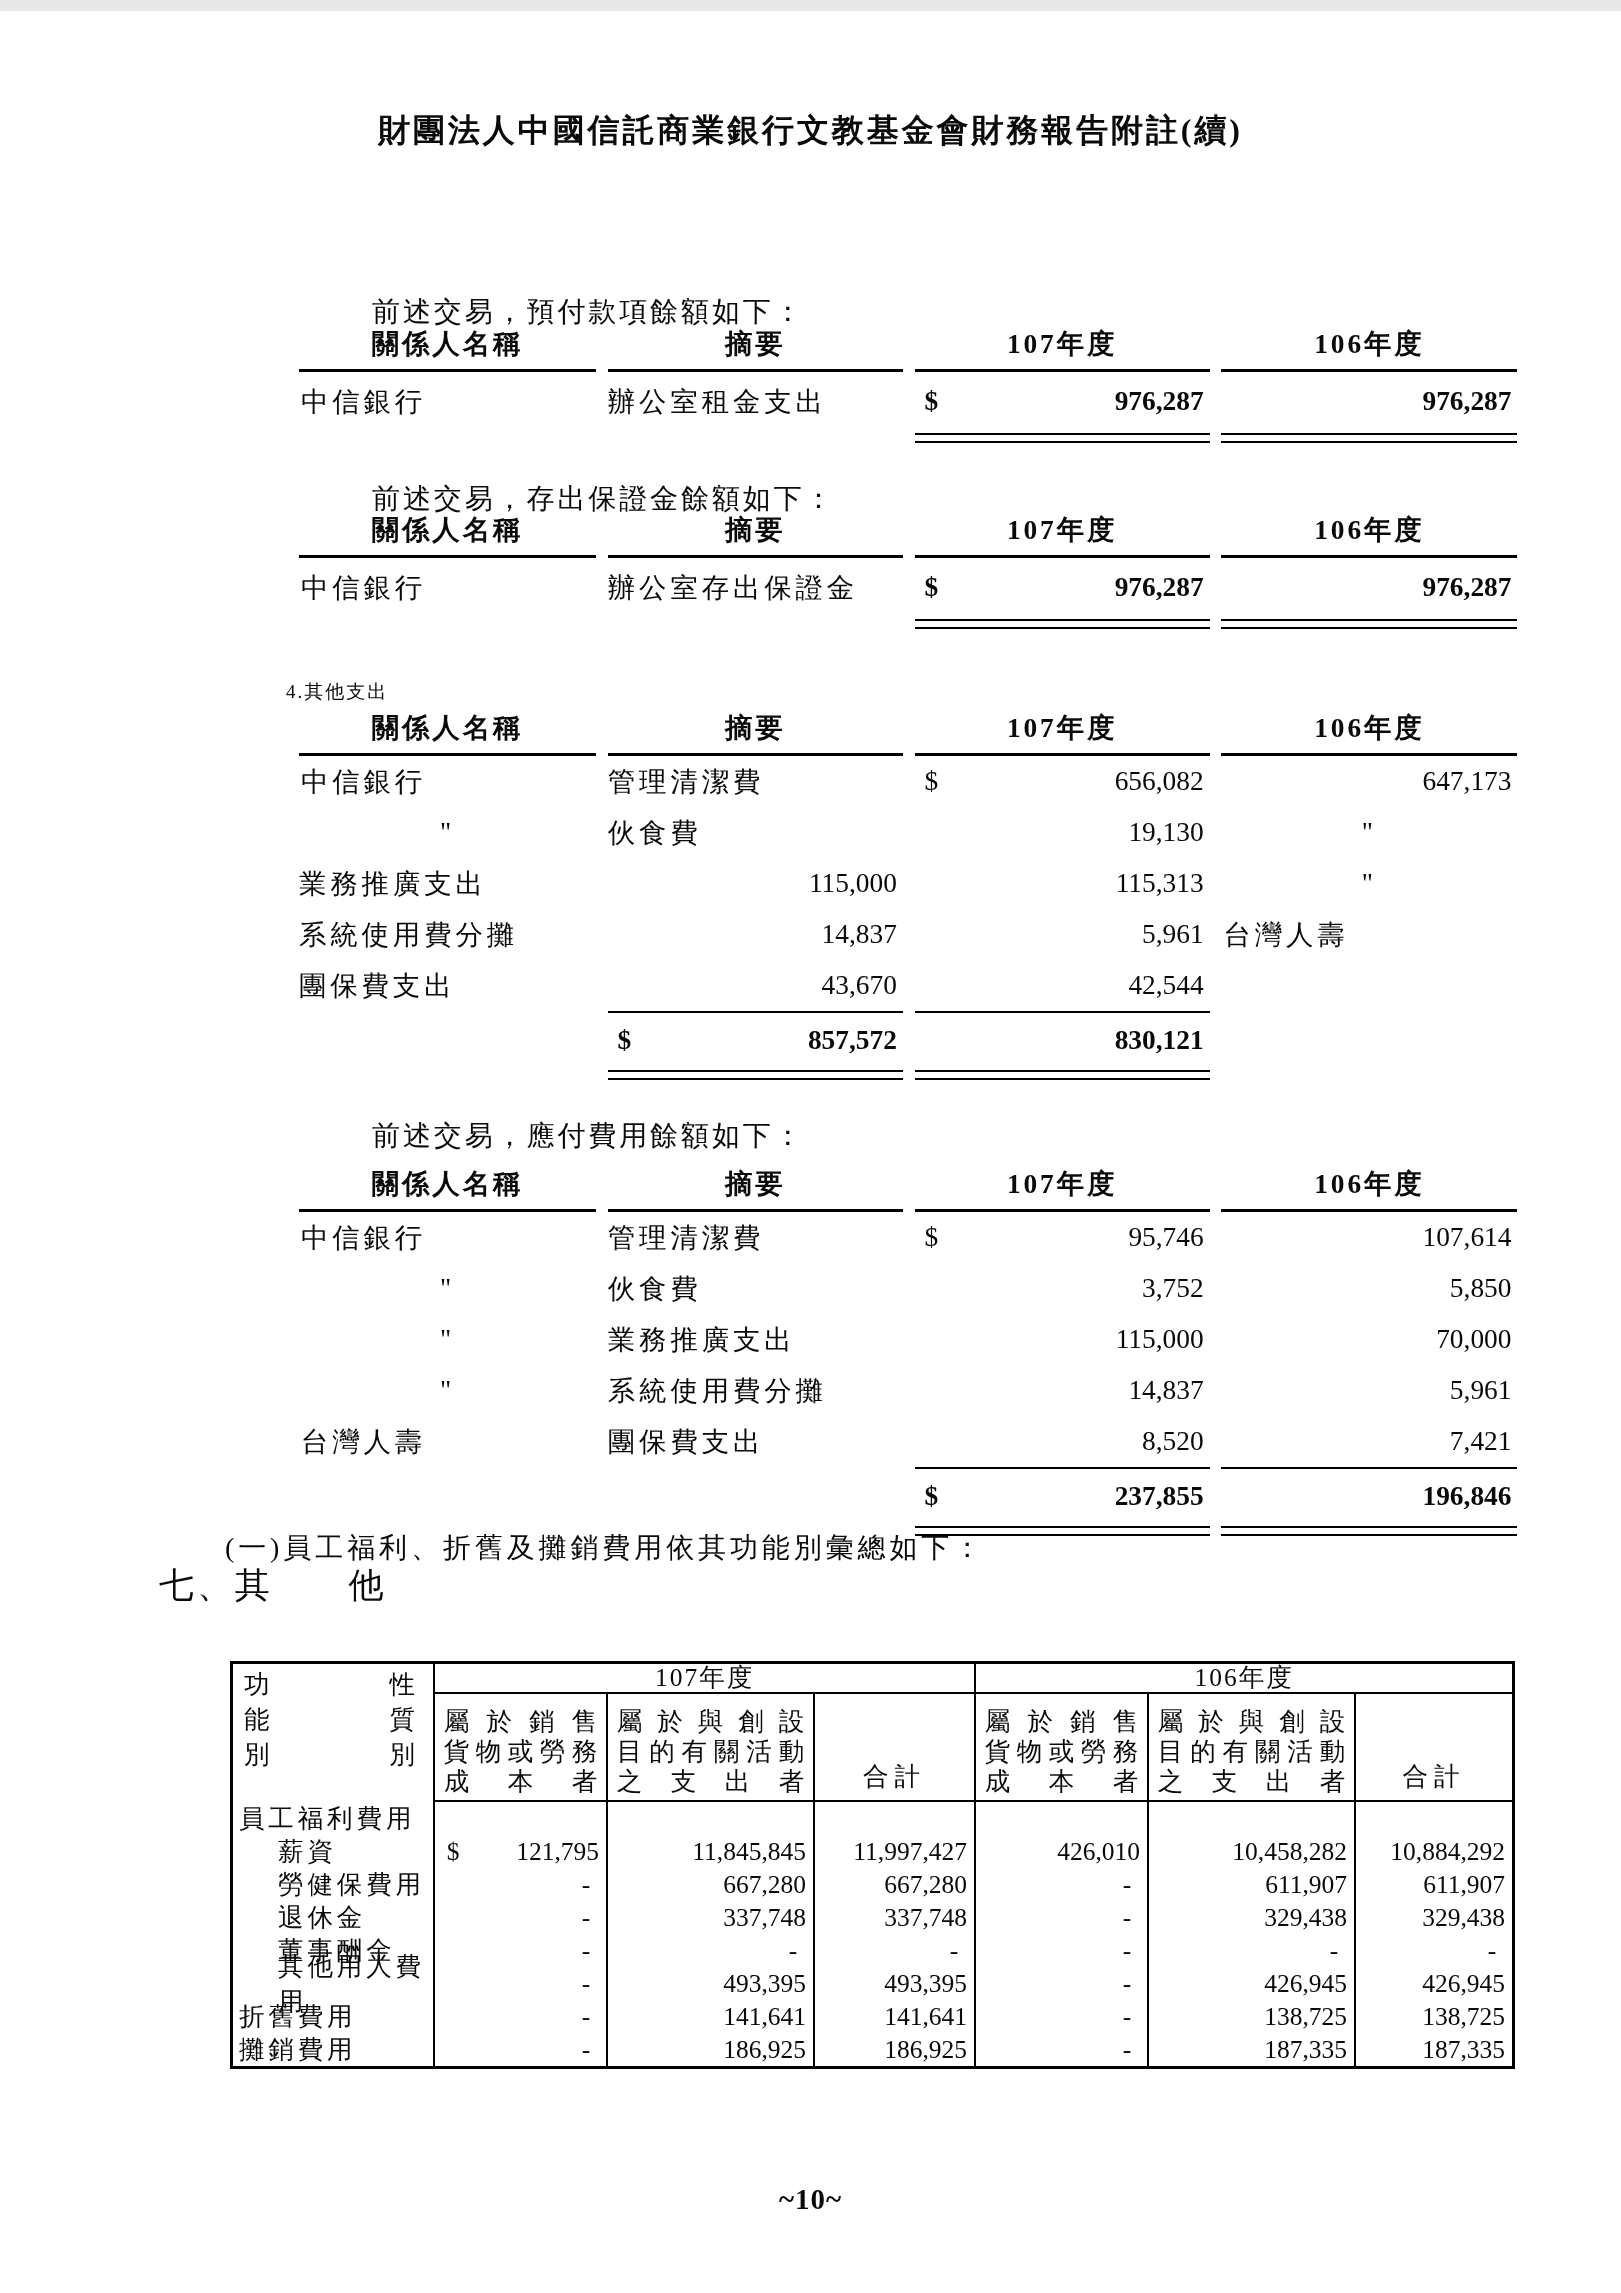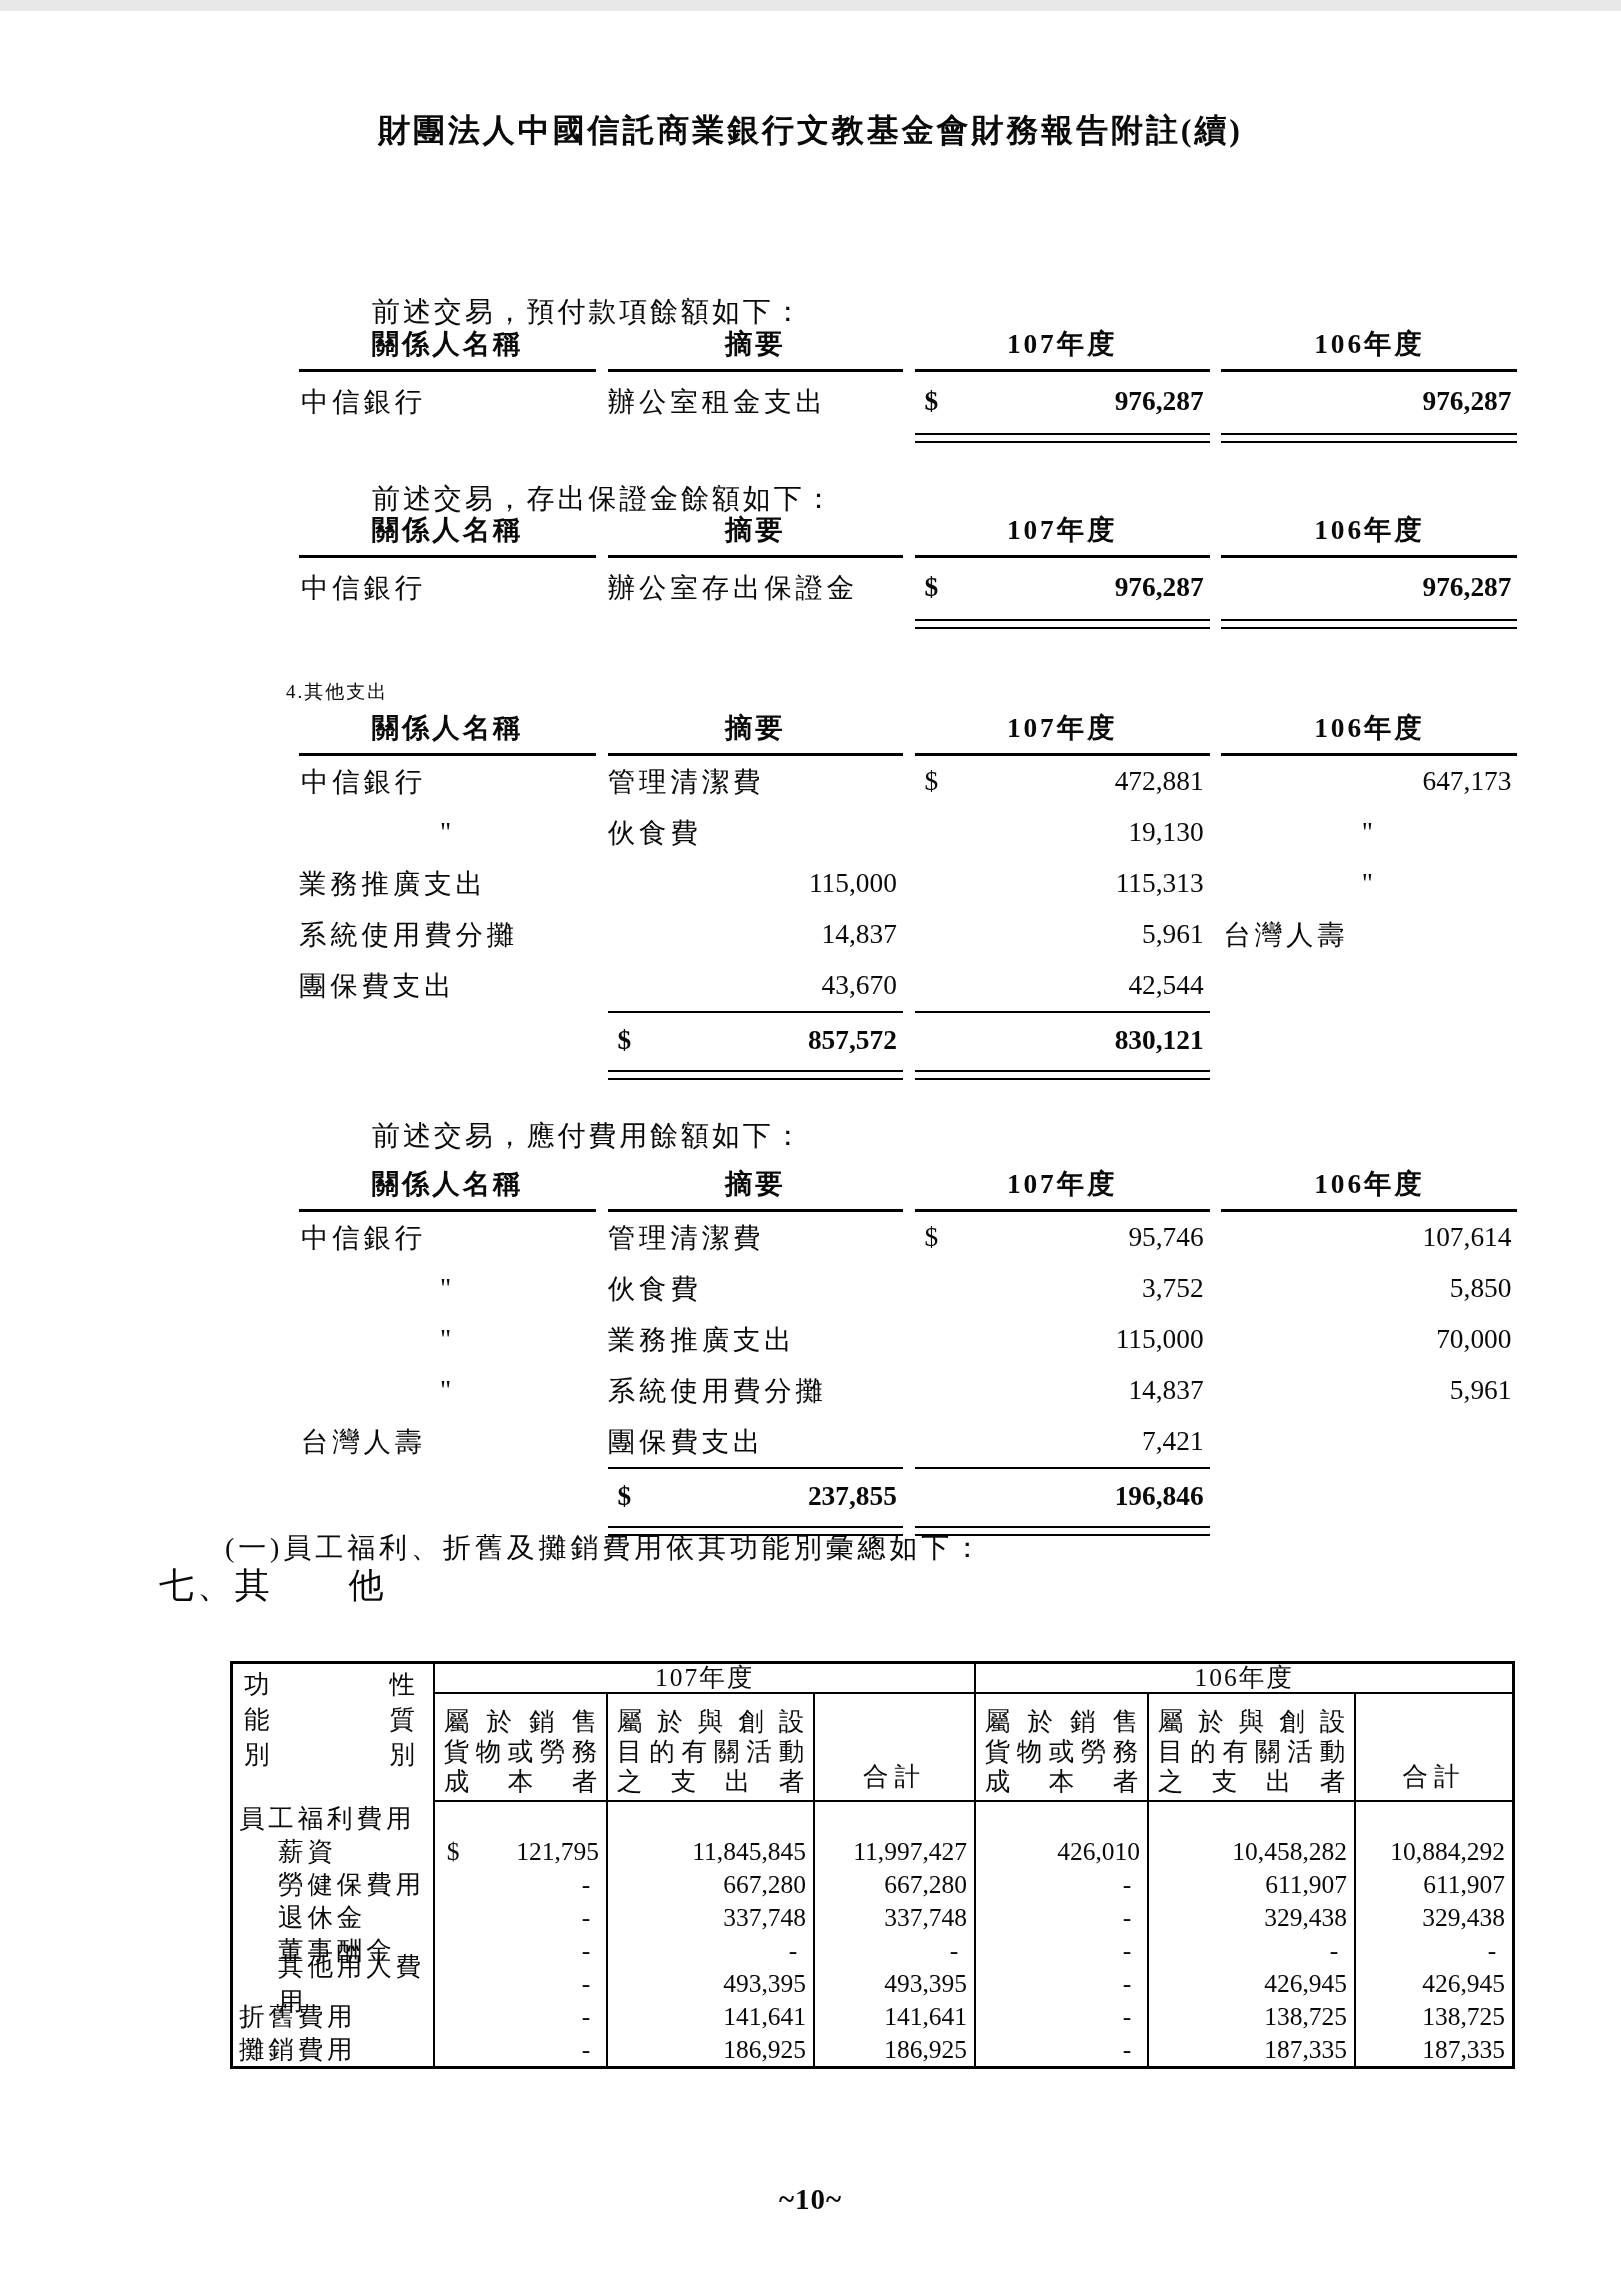--- a/index.html
+++ b/index.html
@@ -172,21 +172,21 @@
   <div class="t" style="top:701px;grid-template-rows:44px 51px 51px 51px 51px 51px 57px 13.7px;">
     <div class="h">關係人名稱</div>
     <div class="h">摘要</div>
     <div class="h">107年度</div>
     <div class="h">106年度</div>
 
     <div class="name">中信銀行</div>
     <div class="desc">管理清潔費</div>
     <div class="amt">
         <span class="dlr">$</span>
-        <span>472,881</span>
+        <span>656,082</span>
       </div>
     <div class="amt">
         <span>647,173</span>
       </div>
 
     <div class="name ctr">"</div>
     <div class="desc">伙食費</div>
     <div class="amt">
         <span>19,130</span>
       </div>
@@ -277,20 +277,23 @@
     <div class="desc">系統使用費分攤</div>
     <div class="amt">
         <span>14,837</span>
       </div>
     <div class="amt">
         <span>5,961</span>
       </div>
 
     <div class="name">台灣人壽</div>
     <div class="desc">團保費支出</div>
+    <div class="amt">
+        <span>8,520</span>
+      </div>
     <div class="amt">
         <span>7,421</span>
       </div>
 
     <div></div>
     <div></div>
     <div class="amt bold topline">
         <span class="dlr">$</span>
         <span>237,855</span>
       </div>

